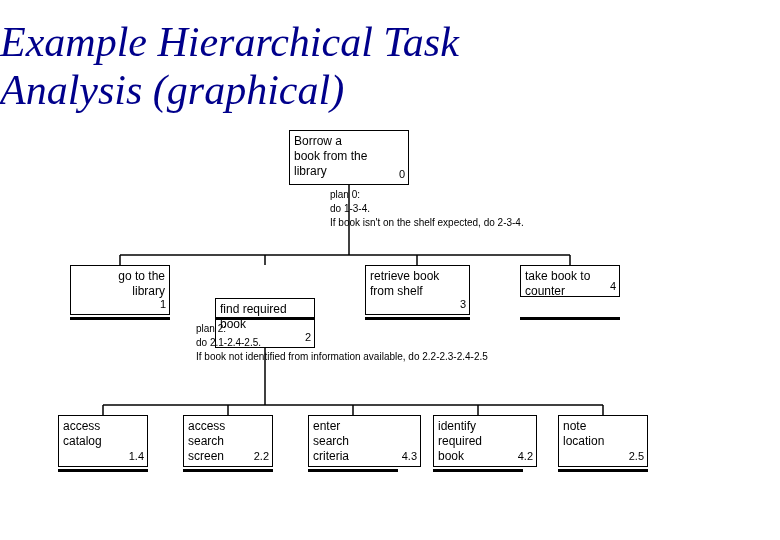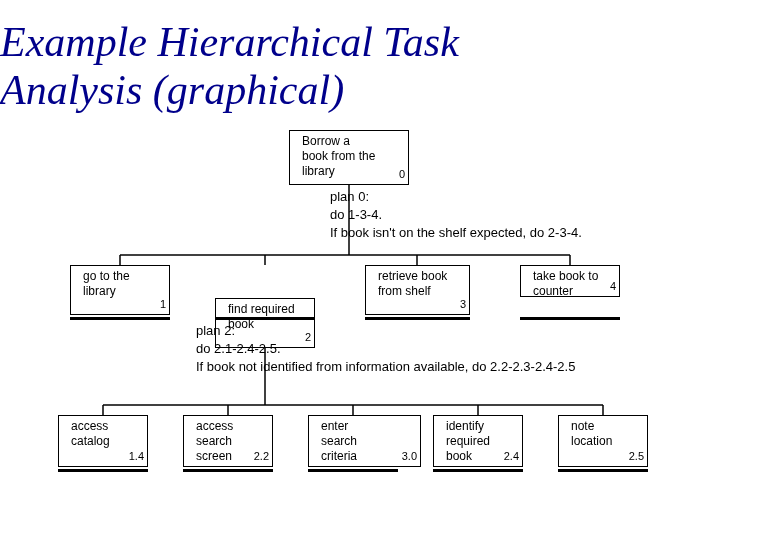--- a/index.html
+++ b/index.html
@@ -29,42 +29,42 @@
     }
     
     .box {
       position: absolute;
       border: 1.5px solid #000;
       background: #fff;
       font-family: Arial, sans-serif;
       font-size: 12px;
       color: #000;
       text-align: left;
-      padding: 3px 12px;
+      padding: 3px 4px;
       line-height: 1.25;
     }
     .box .num {
       font-size: 11px;
       position: absolute;
       bottom: 2px;
       right: 3px;
     }
     
     .lines-svg {
       position: absolute;
       top: 0; left: 0;
       width: 780px;
       height: 420px;
       pointer-events: none;
     }
     
     .plan-text {
       position: absolute;
       font-family: Arial, sans-serif;
-      font-size: 13px;
+      font-size: 10px;
       color: #000;
       line-height: 1.4;
     }
     
     .underline-bar {
       position: absolute;
       height: 2.5px;
       background: #000;
     }
   </style>
@@ -97,21 +97,21 @@
     Borrow a<br>book from the<br>library
     <span class="num">0</span>
   </div>
 
   <div class="plan-text" style="left:330px;top:68px;">
     plan 0:<br>
     do 1-3-4.<br>
     If book isn't on the shelf expected, do 2-3-4.
   </div>
 
-  <div class="box" style="left:70px;top:145px;width:100px;height:50px;">
+  <div class="box" style="left:70px;top:145px;width:100px;height:50px;text-align:right;">
     go to the<br>library
     <span class="num">1</span>
   </div>
   <div class="box" style="left:215px;top:145px;width:100px;height:50px;margin-top:33px;">
     find required<br>book
     <span class="num">2</span>
   </div>
   <div class="box" style="left:365px;top:145px;width:105px;height:50px;">
     retrieve book<br>from shelf
     <span class="num">3</span>
@@ -130,25 +130,25 @@
   <div class="box" style="left:58px;top:295px;width:90px;height:52px;">
     access<br>catalog
     <span class="num">1.4</span>
   </div>
   <div class="box" style="left:183px;top:295px;width:90px;height:52px;">
     access<br>search<br>screen
     <span class="num">2.2</span>
   </div>
   <div class="box" style="left:308px;top:295px;width:113px;height:52px;">
     enter<br>search<br>criteria
-    <span class="num">3.0</span>
+    <span class="num">4.3</span>
   </div>
-  <div class="box" style="left:433px;top:295px;width:90px;height:52px;">
+  <div class="box" style="left:433px;top:295px;width:104px;height:52px;">
     identify<br>required<br>book
-    <span class="num">2.4</span>
+    <span class="num">4.2</span>
   </div>
   <div class="box" style="left:558px;top:295px;width:90px;height:52px;">
     note<br>location
     <span class="num">2.5</span>
   </div>
 
   <div class="underline-bar" style="left:70px;top:197px;width:100px;"></div>
   <div class="underline-bar" style="left:215px;top:197px;width:100px;"></div>
   <div class="underline-bar" style="left:365px;top:197px;width:105px;"></div>
   <div class="underline-bar" style="left:520px;top:197px;width:100px;"></div>

